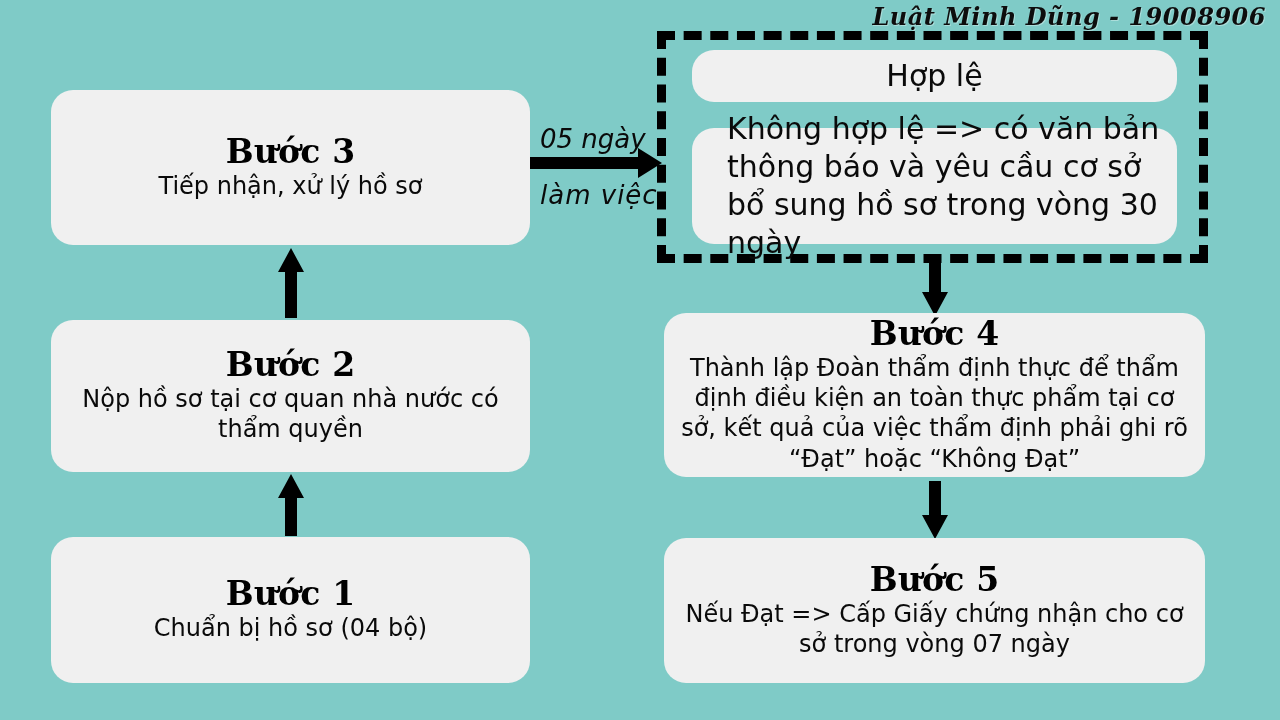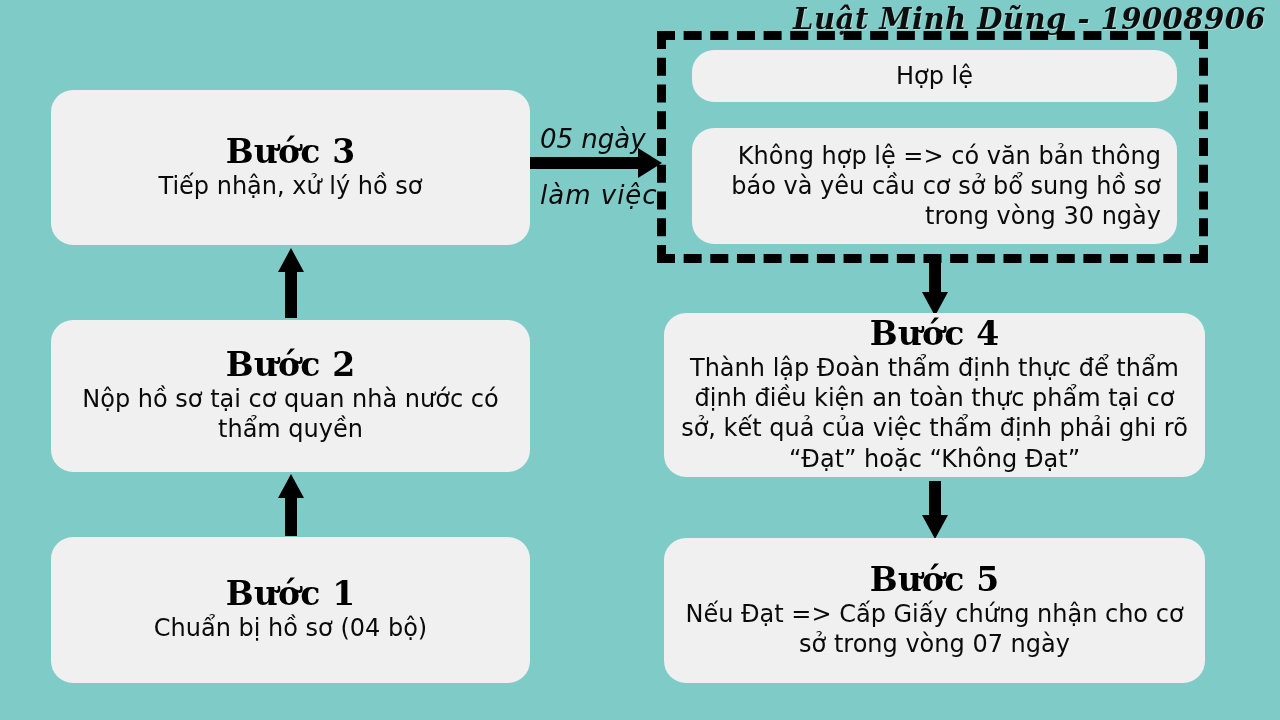--- a/index.html
+++ b/index.html
@@ -21,21 +21,21 @@
   }
 
   
   .watermark {
     position: absolute;
     top: 2px;
     right: 14px;
     font-family: "DejaVu Serif", serif;
     font-style: italic;
     font-weight: 700;
-    font-size: 29px;
+    font-size: 24px;
     letter-spacing: 0.5px;
     color: #0d0d0d;
     text-shadow: 1px 1px 0 rgba(255,255,255,0.35);
     white-space: nowrap;
   }
 
   
   .card {
     position: absolute;
     background: #f0f0f0;
@@ -59,24 +59,24 @@
   .card-body {
     font-family: "DejaVu Sans", sans-serif;
     font-weight: 400;
     font-size: 24px;
     line-height: 1.26;
     color: #0a0a0a;
     margin-top: 0;
   }
   .plain-body {
     font-family: "DejaVu Sans", sans-serif;
-    font-size: 24px;
+    font-size: 30px;
     line-height: 1.26;
     color: #0a0a0a;
-    text-align: right;
+    text-align: left;
   }
 
   
   #step3 { left: 51px;  top: 90px;  width: 479px; height: 155px; }
   #step2 { left: 51px;  top: 320px; width: 479px; height: 152px; }
   #step1 { left: 51px;  top: 537px; width: 479px; height: 146px; text-align: center; }
 
   
   #dashed-group {
     position: absolute;

